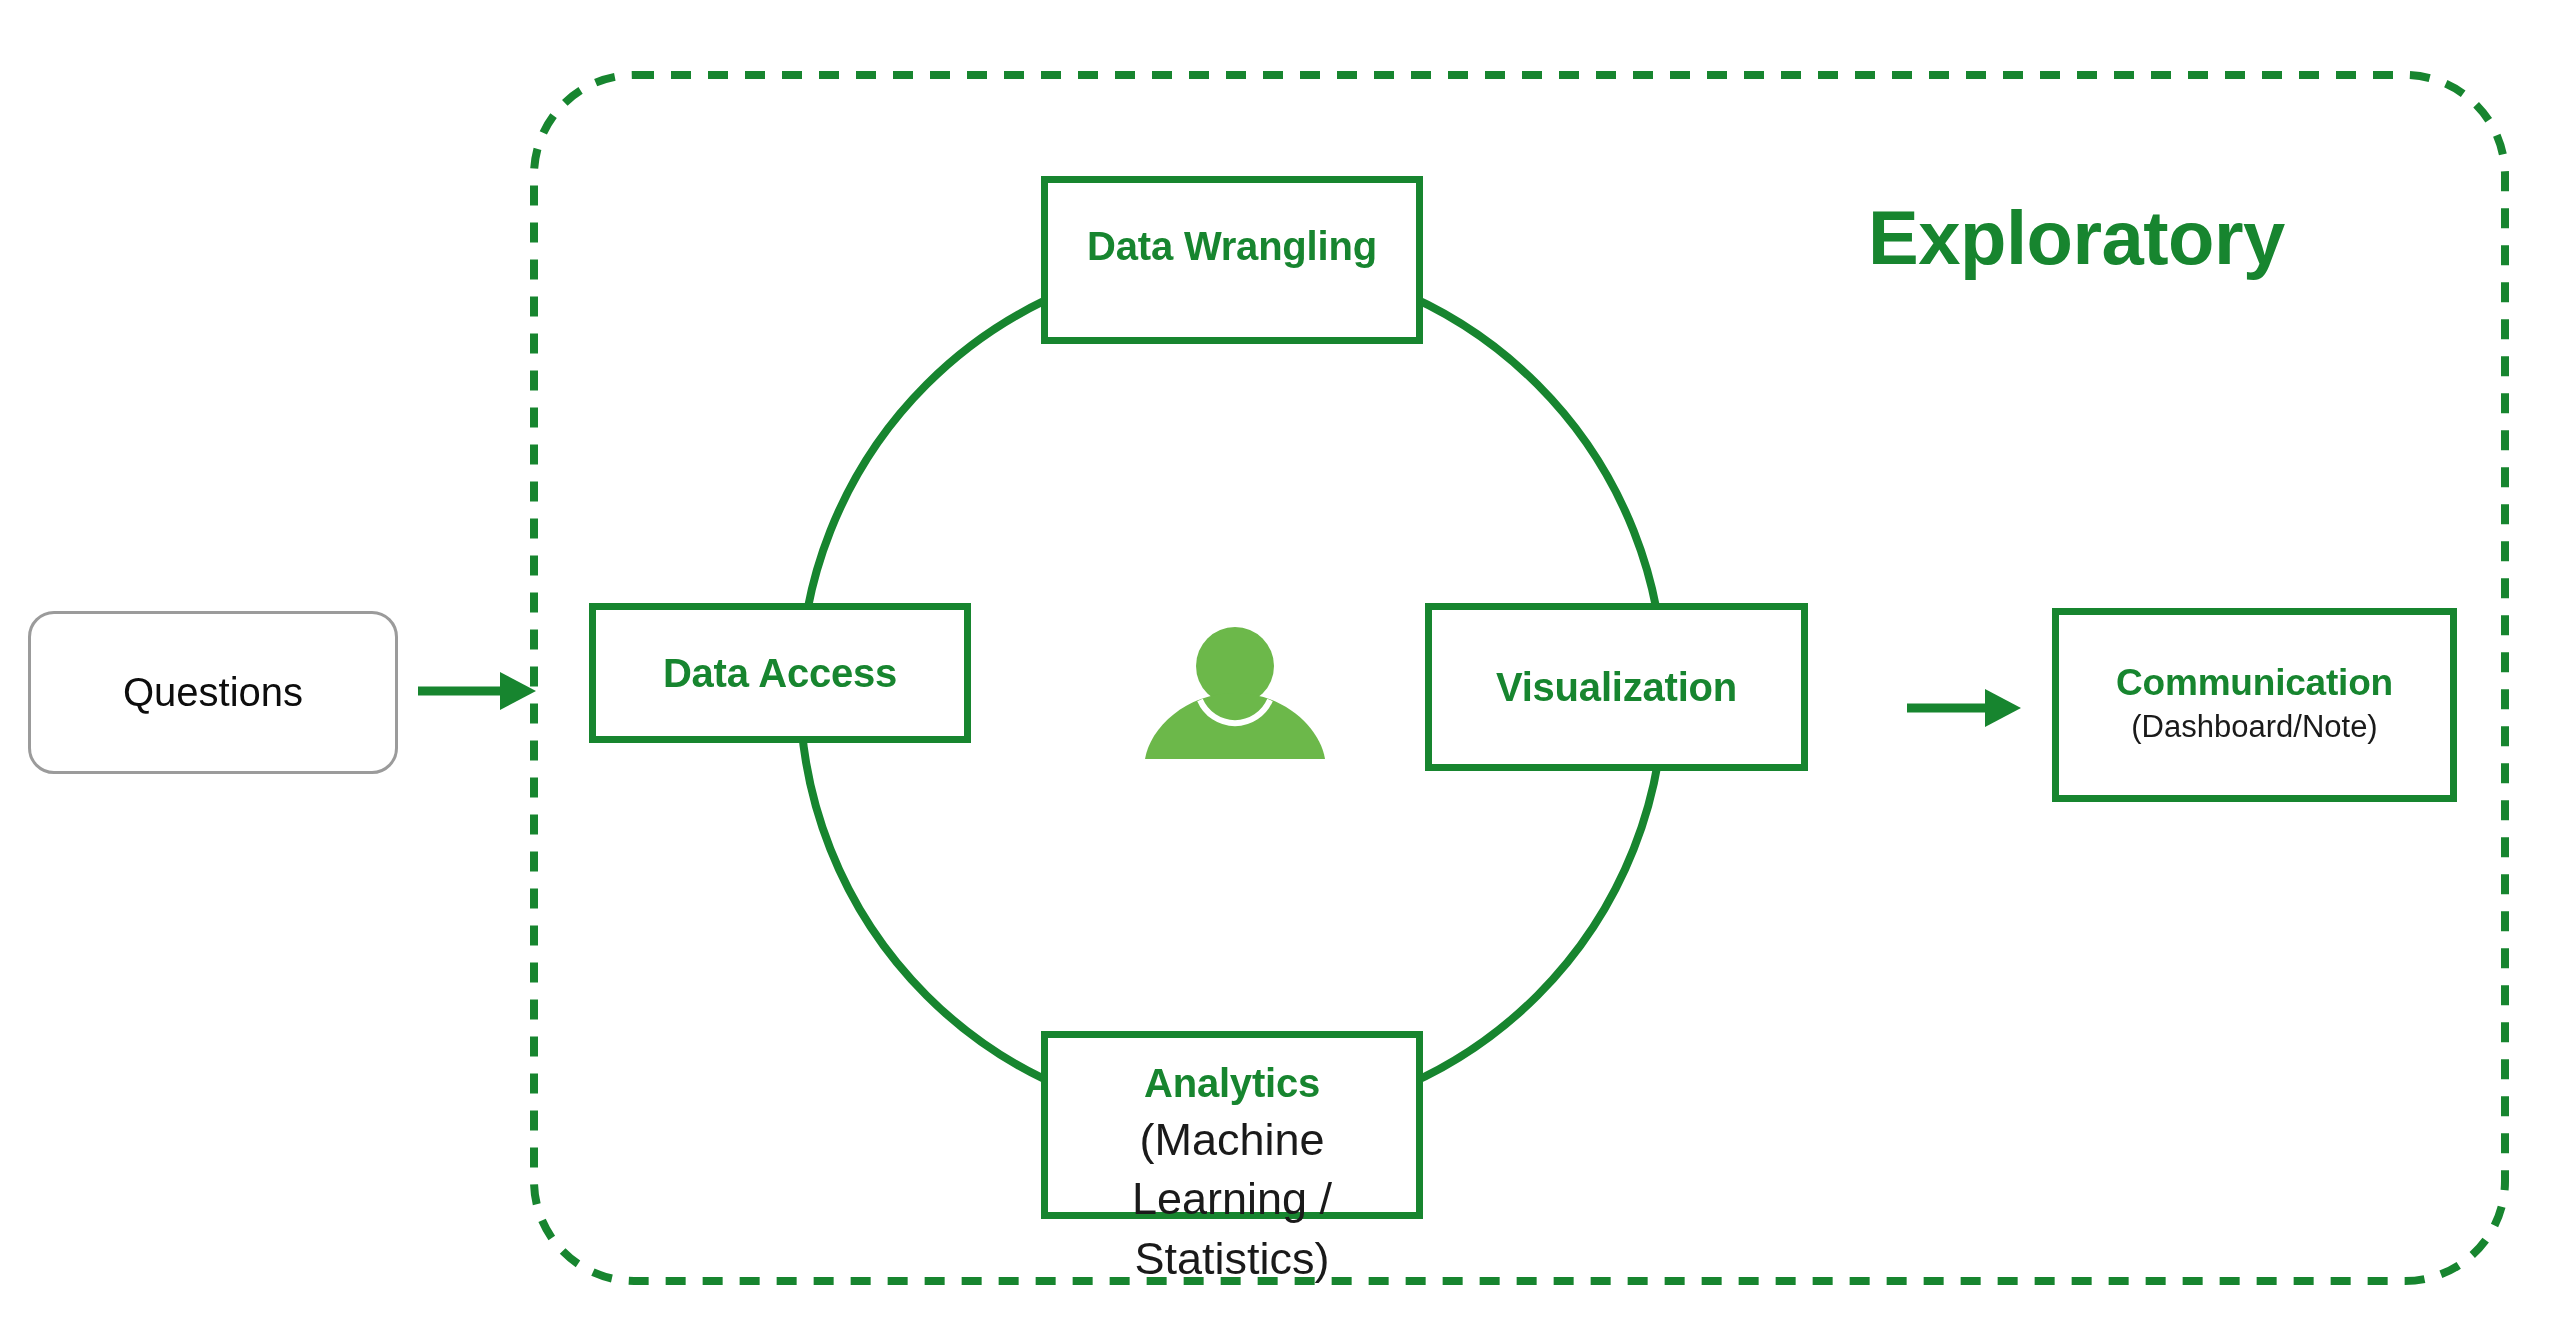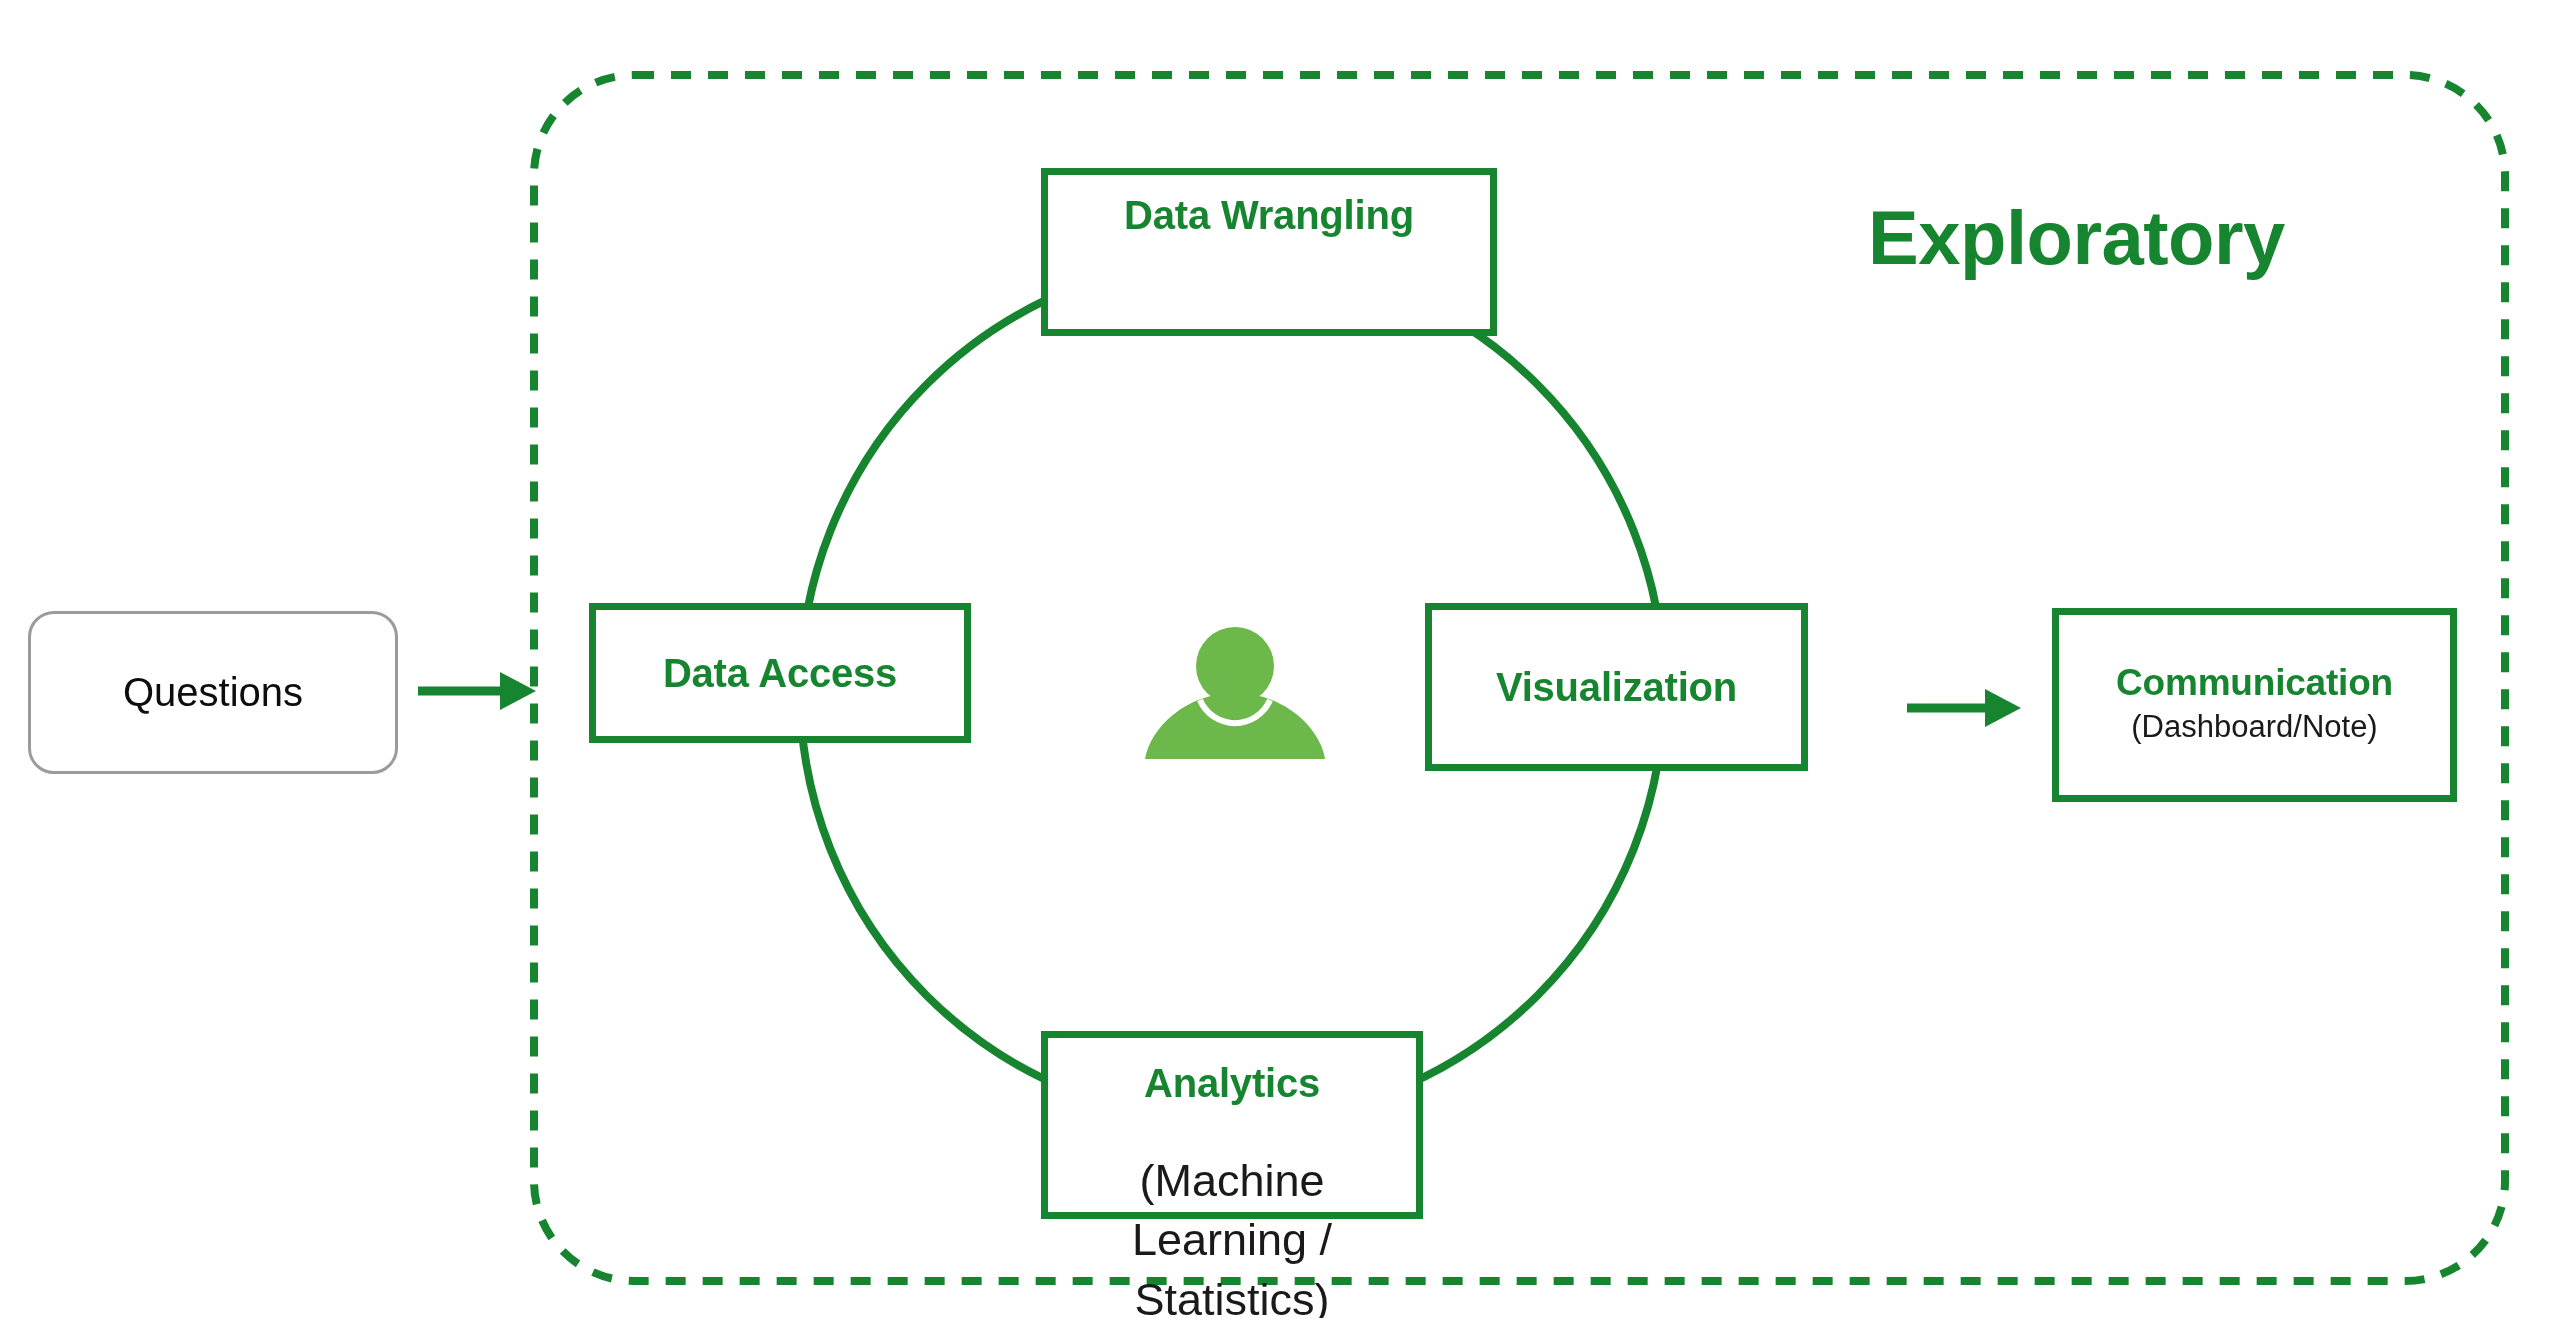--- a/index.html
+++ b/index.html
@@ -52,35 +52,34 @@
     color: #1a1a1a;
     font-weight: normal;
     font-size: 45px;
     line-height: 1.32;
     margin-top: 4px;
     max-width: 92%;
   }
 
   
   #box-data-wrangling {
-    left: 1041px;  top: 168px;  width: 456px;  height: 168px;
+    left: 1041px;  top: 176px;  width: 382px;  height: 168px;
     justify-content: flex-start;
-    padding-top: 17px;
+    padding-top: 40px;
   }
   #box-data-access {
     left: 589px;   top: 603px;  width: 382px;  height: 140px;
   }
   #box-visualization {
     left: 1425px;  top: 603px;  width: 383px;  height: 168px;
   }
   #box-analytics {
     left: 1041px;  top: 1031px; width: 382px;  height: 188px;
     justify-content: flex-start;
     padding-top: 22px;
-    gap: 41px;
   }
   #box-communication {
     left: 2052px;  top: 608px;  width: 405px;  height: 194px;
   }
   #box-communication .node-title { font-size: 37px; }
   #box-communication .node-sub { font-size: 31px; margin-top: 2px; }
 
   
   #box-questions {
     position: absolute;

